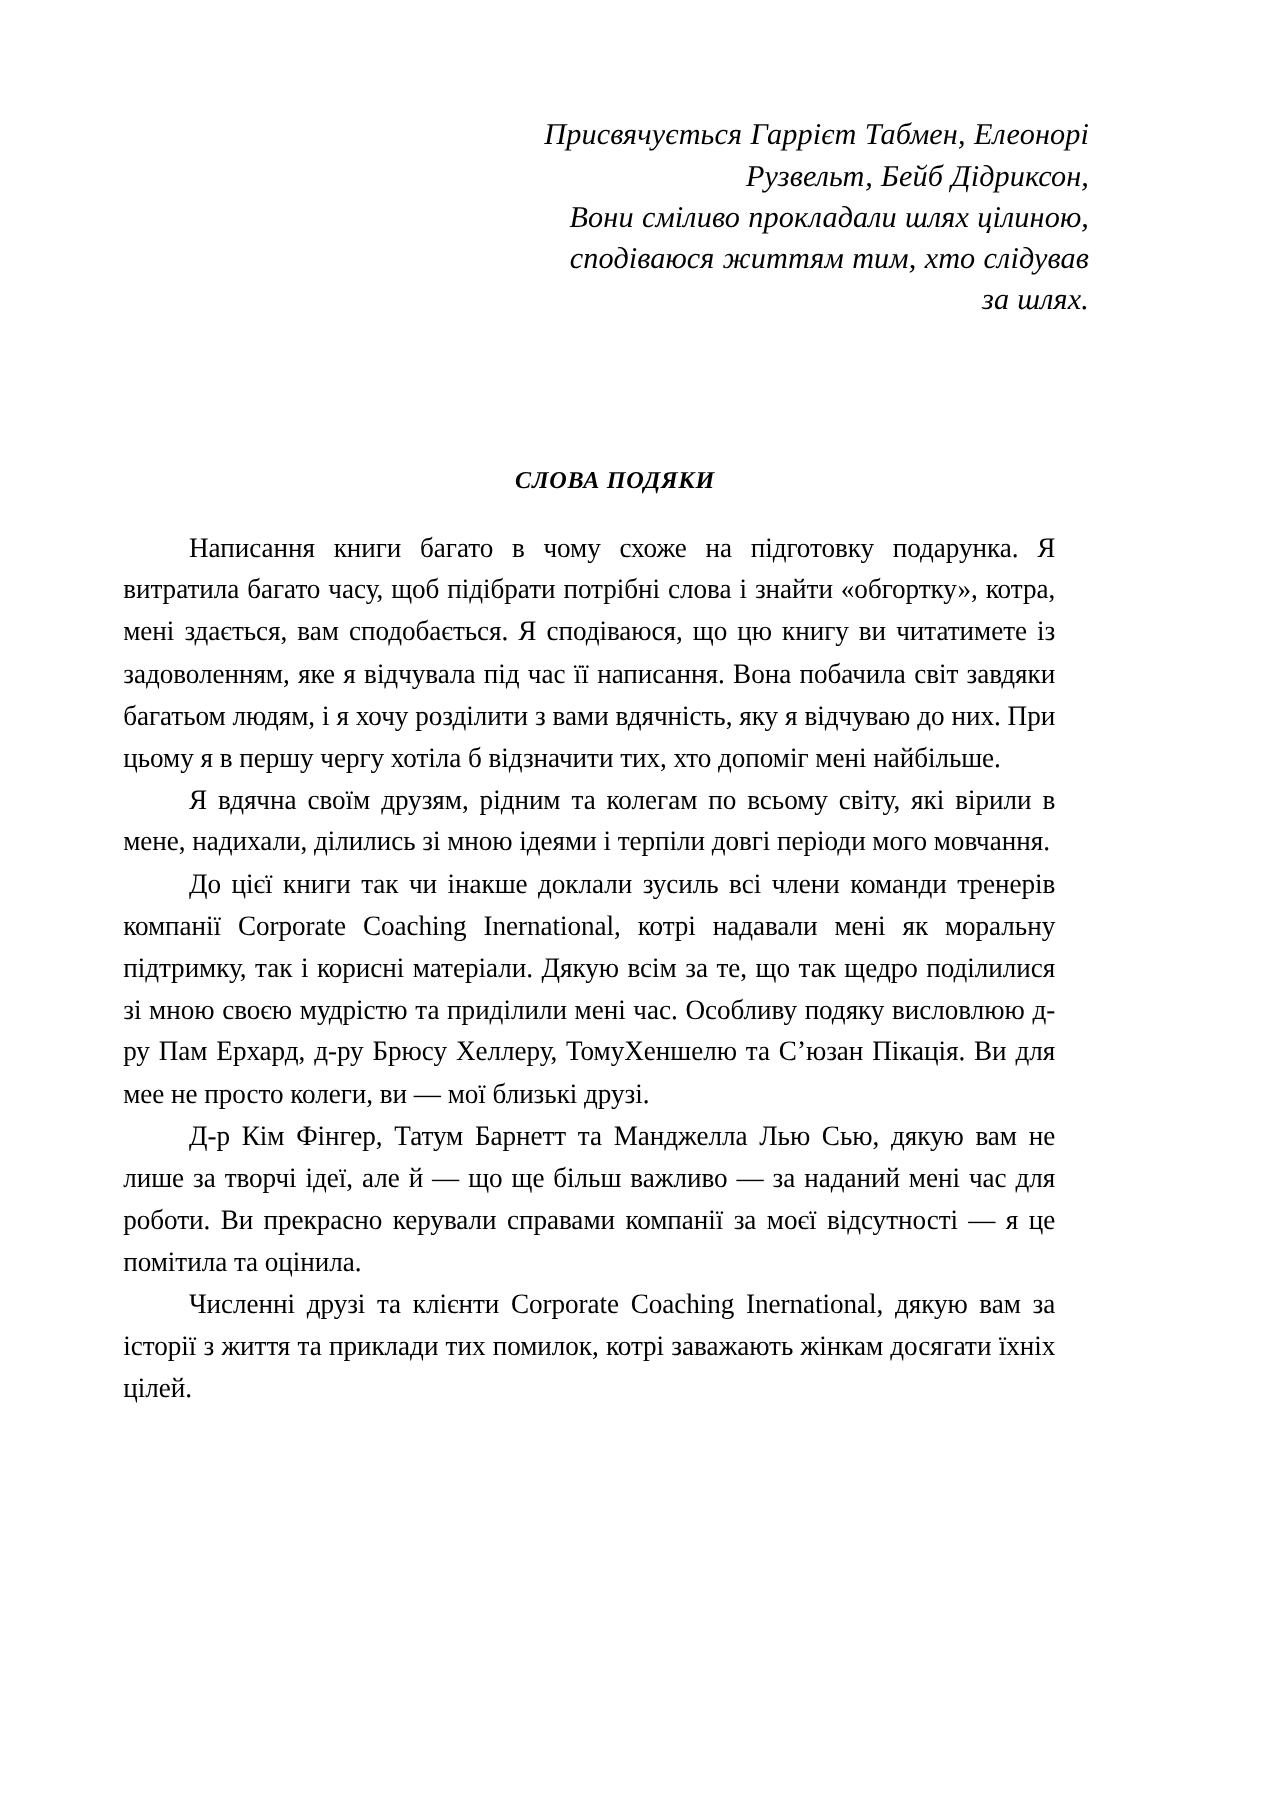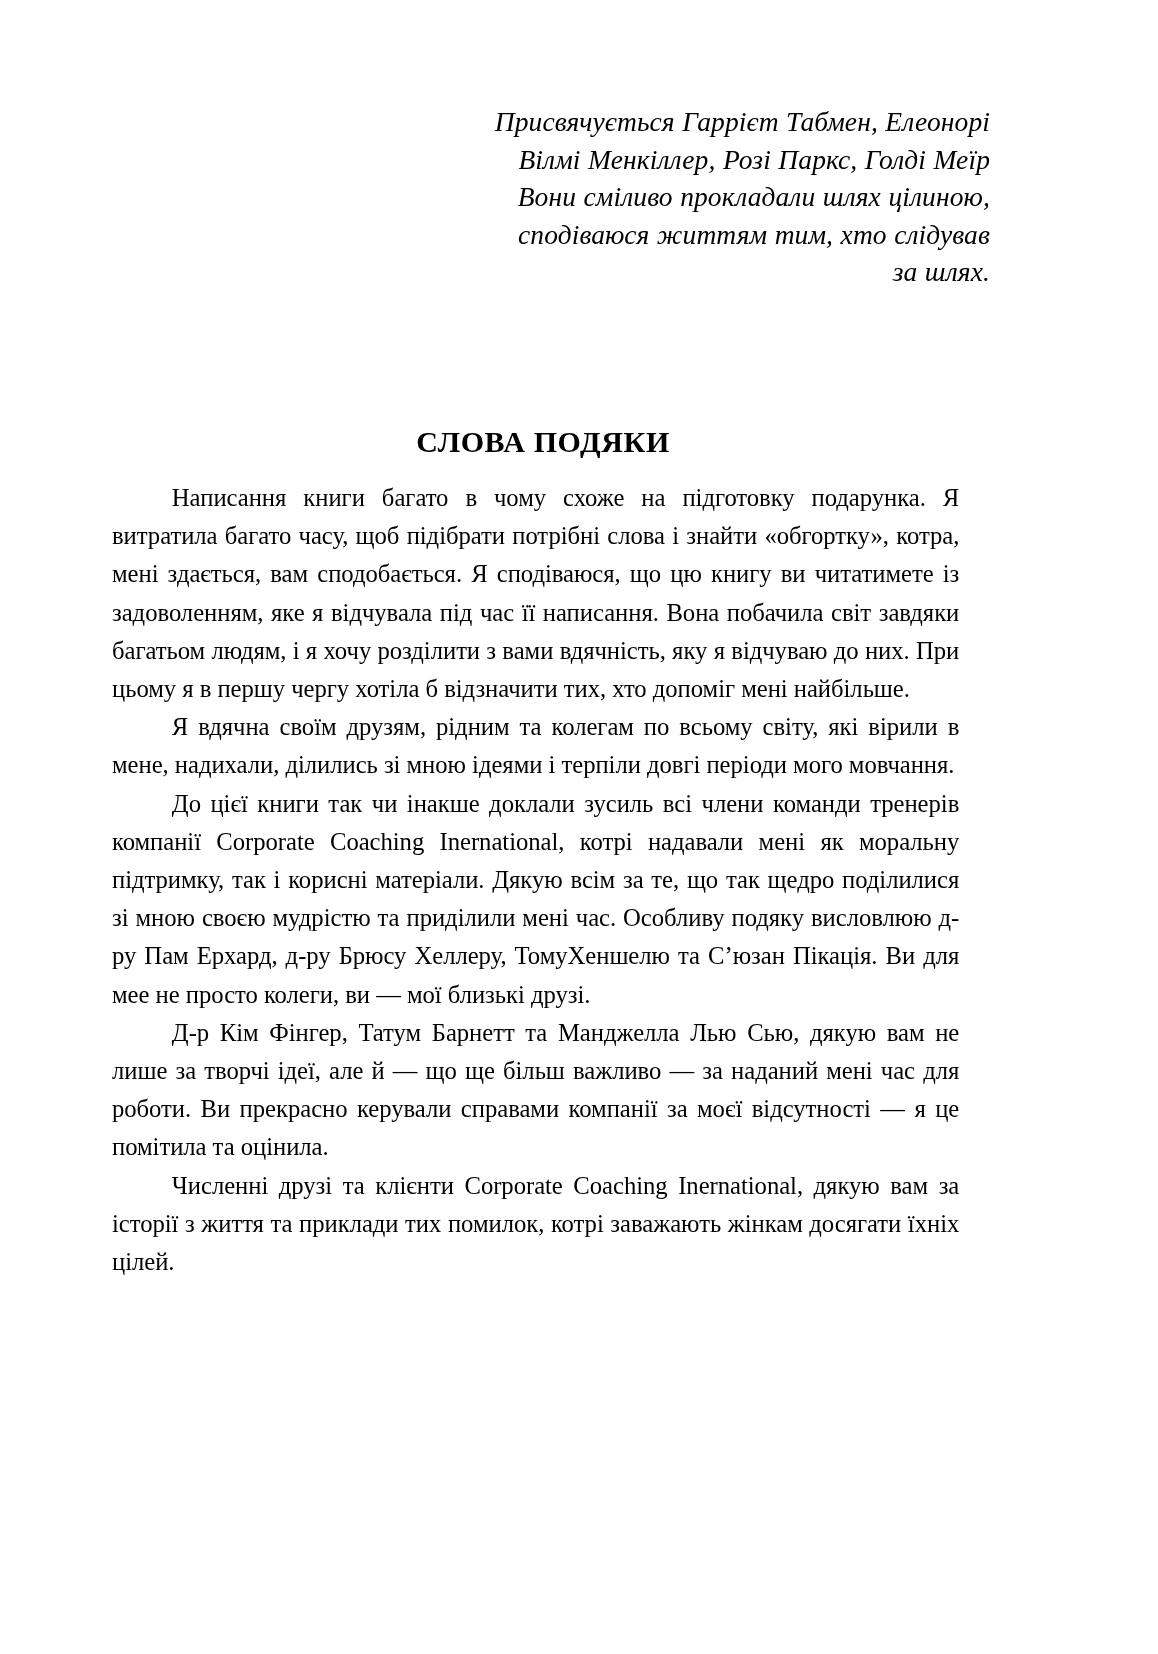--- a/index.html
+++ b/index.html
@@ -38,26 +38,27 @@
     word-spacing: 0.5px;
   }
   .dedication .dline {
     display: block;
     white-space: nowrap;
   }
 
   
   .section-title {
     position: absolute;
-    left: 104px;
+    left: 120px;
     top: 403px;
     width: 878px;
     text-align: center;
+    font-style: italic;
     font-weight: bold;
-    font-size: 30px;
+    font-size: 22px;
     line-height: 38px;
     letter-spacing: 0.6px;
   }
 
   
   .body-text {
     position: absolute;
     left: 112px;
     top: 479px;
     width: 878px;
@@ -79,21 +80,21 @@
   }
   
 </style>
 </head>
 <body>
 
 <div class="page">
 
   <div class="dedication">
     <span class="dline">Присвячується Гаррієт Табмен, Елеонорі</span>
-    <span class="dline">Вілмі Менкіллер, Розі Паркс, Голді Меїр</span>
+    <span class="dline">Рузвельт, Бейб Дідриксон,</span>
     <span class="dline">Вони сміливо прокладали шлях цілиною,</span>
     <span class="dline">сподіваюся життям тим, хто слідував</span>
     <span class="dline">за шлях.</span>
   </div>
 
   <h1 class="section-title">СЛОВА ПОДЯКИ</h1>
 
   <div class="body-text">
     <p>Написання книги багато в чому схоже на підготовку подарунка. Я витратила багато часу, щоб підібрати потрібні слова і знайти «обгортку», котра, мені здається, вам сподобається. Я сподіваюся, що цю книгу ви читатимете із задоволенням, яке я відчувала під час її написання. Вона побачила світ завдяки багатьом людям, і я хочу розділити з вами вдячність, яку я відчуваю до них. При цьому я в першу чергу хотіла б відзначити тих, хто допоміг мені найбільше.</p>
     <p>Я вдячна своїм друзям, рідним та колегам по всьому світу, які вірили в мене, надихали, ділились зі мною ідеями і терпіли довгі періоди мого мовчання.</p>

